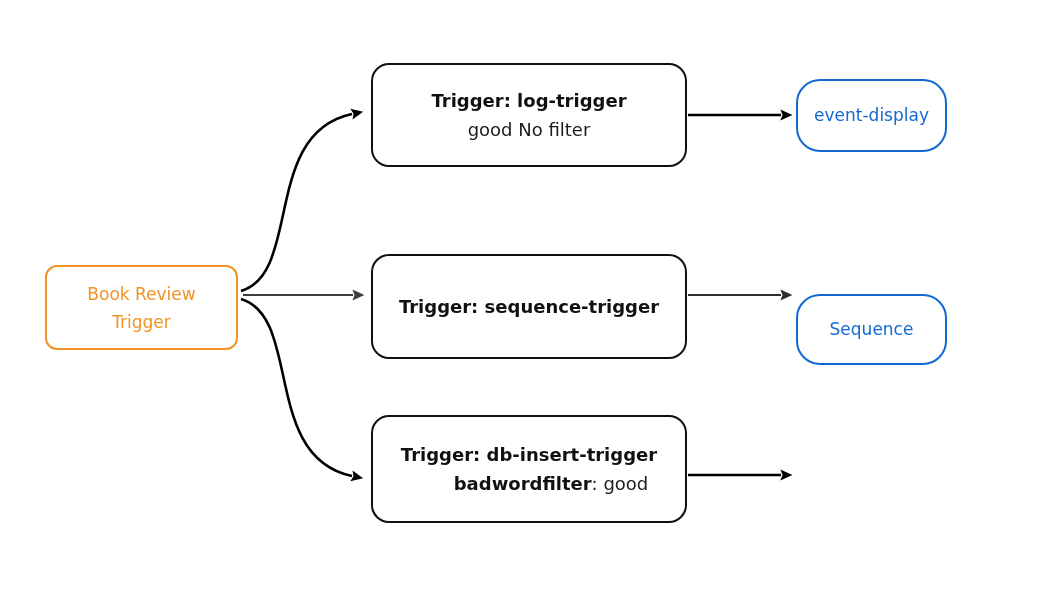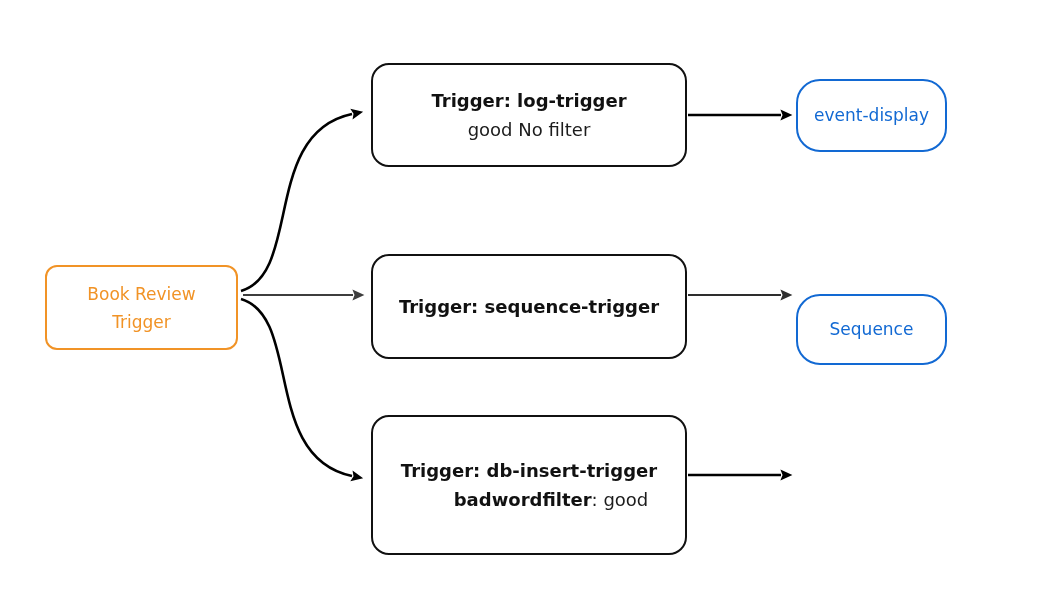--- a/index.html
+++ b/index.html
@@ -62,21 +62,21 @@
     width: 316px;
     border: 2.5px solid var(--node-border-dark);
     border-radius: 18px;
     color: #1c1c1c;
     font-size: 18px;
     line-height: 29px;
   }
   .trigger .ln b { color: #111; }
   .t1 { top: 63px;  height: 104px; }
   .t2 { top: 254px; height: 105px; }
-  .t3 { top: 415px; height: 140px; }
+  .t3 { top: 415px; height: 108px; }
   .shift-right { position: relative; left: 22px; }
 
   .sink {
     left: 796px;
     width: 151px;
     border: 2.5px solid var(--sink-accent);
     border-radius: 24px;
     color: var(--sink-accent);
     font-size: 17px;
     line-height: 27px;

